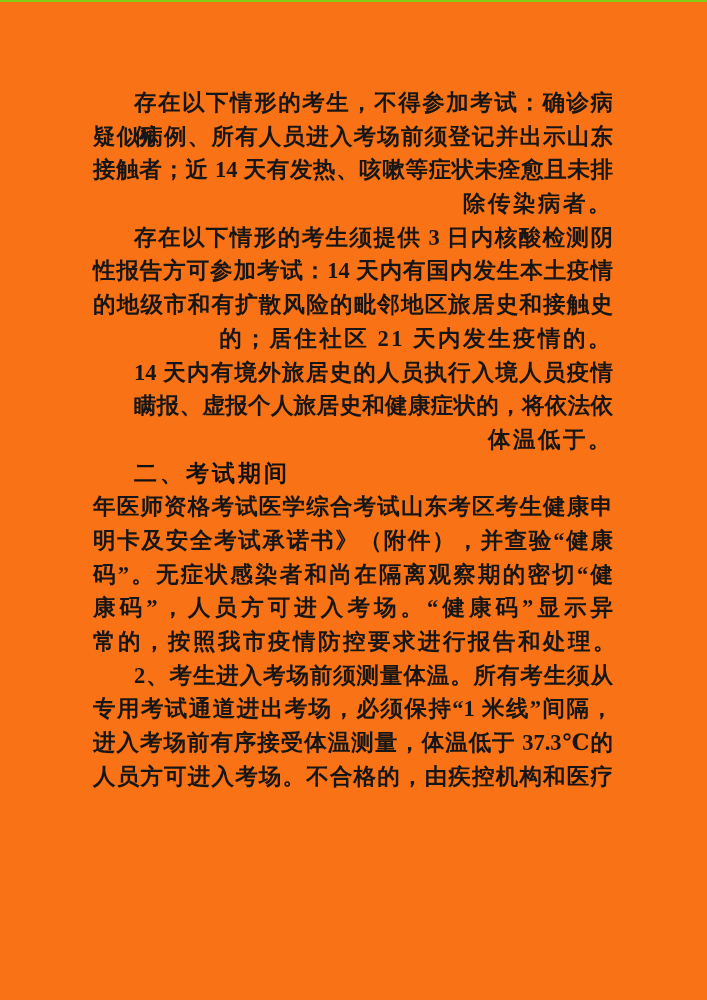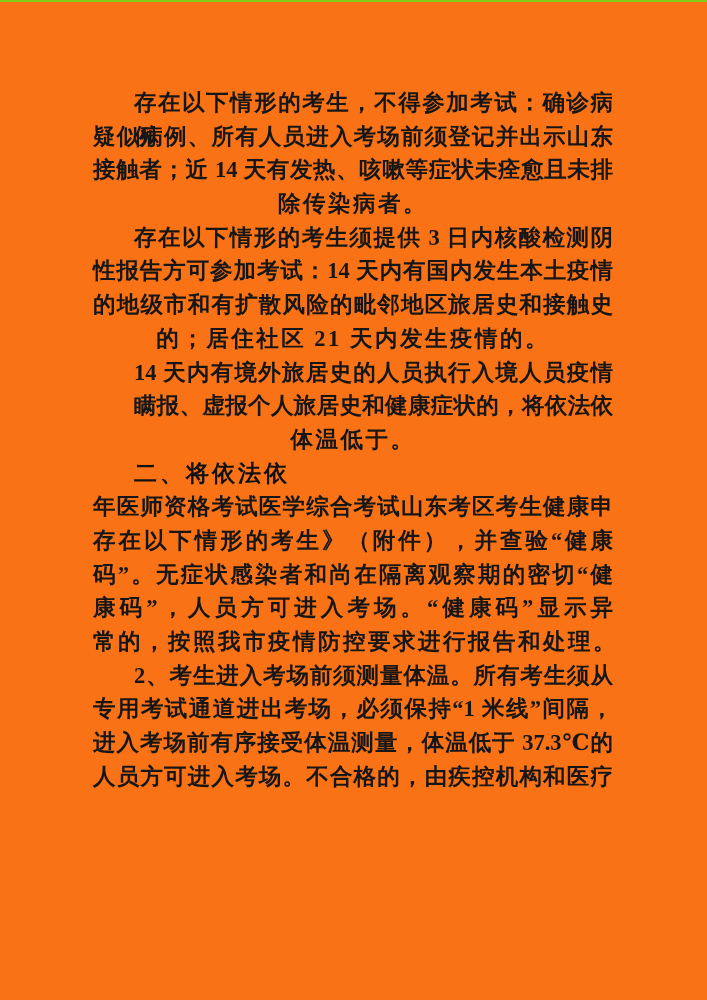--- a/index.html
+++ b/index.html
@@ -39,21 +39,21 @@
     white-space: normal;
     text-align: justify;
     text-align-last: justify;
     -moz-text-align-last: justify;
     text-justify: distribute;
   }
   .indent {
     padding-left: 41px;
   }
   .end {
-    text-align: center;
+    text-align: right;
     letter-spacing: 2.5px;
   }
   .heading {
     font-family: "Liberation Sans", "DejaVu Sans", sans-serif;
     font-size: 23px;
     font-weight: bold;
     letter-spacing: 3px;
     color: #111111;
   }
 </style>
@@ -66,23 +66,23 @@
     <div class="line justify">疑似病例、所有人员进入考场前须登记并出示山东</div>
     <div class="line justify">接触者；近 14 天有发热、咳嗽等症状未痊愈且未排</div>
     <div class="line end">除传染病者。</div>
     <div class="line justify indent">存在以下情形的考生须提供 3 日内核酸检测阴</div>
     <div class="line justify">性报告方可参加考试：14 天内有国内发生本土疫情</div>
     <div class="line justify">的地级市和有扩散风险的毗邻地区旅居史和接触史</div>
     <div class="line end">的；居住社区 21 天内发生疫情的。</div>
     <div class="line justify indent">14 天内有境外旅居史的人员执行入境人员疫情</div>
     <div class="line justify indent">瞒报、虚报个人旅居史和健康症状的，将依法依</div>
     <div class="line end">体温低于。</div>
-    <div class="line heading indent">二、将依法依</div>
+    <div class="line heading indent">二、考试期间</div>
     <div class="line justify">年医师资格考试医学综合考试山东考区考生健康申</div>
-    <div class="line justify">存在以下情形的考生》（附件），并查验“健康</div>
+    <div class="line justify">明卡及安全考试承诺书》（附件），并查验“健康</div>
     <div class="line justify">码”。无症状感染者和尚在隔离观察期的密切“健</div>
     <div class="line justify">康码”，人员方可进入考场。“健康码”显示异</div>
     <div class="line end">常的，按照我市疫情防控要求进行报告和处理。</div>
     <div class="line justify indent">2、考生进入考场前须测量体温。所有考生须从</div>
     <div class="line justify">专用考试通道进出考场，必须保持“1 米线”间隔，</div>
     <div class="line justify">进入考场前有序接受体温测量，体温低于 37.3℃的</div>
     <div class="line justify">人员方可进入考场。不合格的，由疾控机构和医疗</div>
   </div>
 </div>
 

